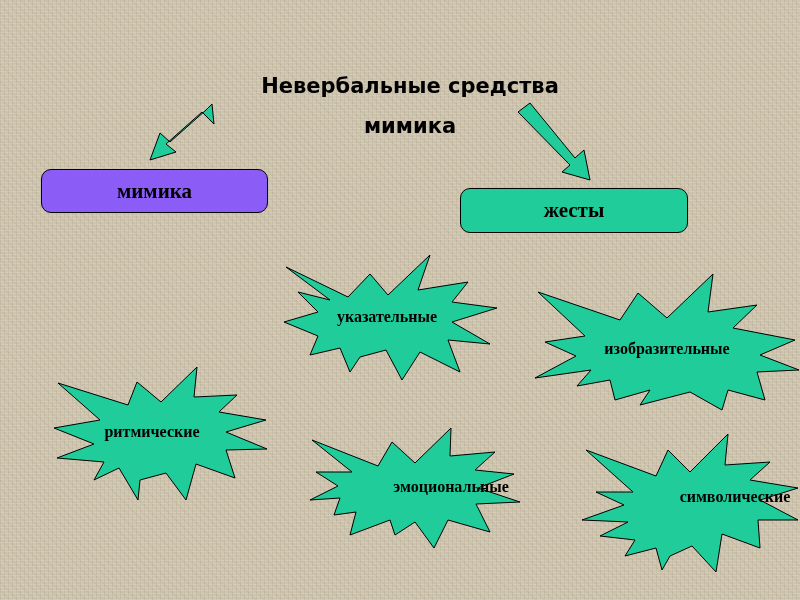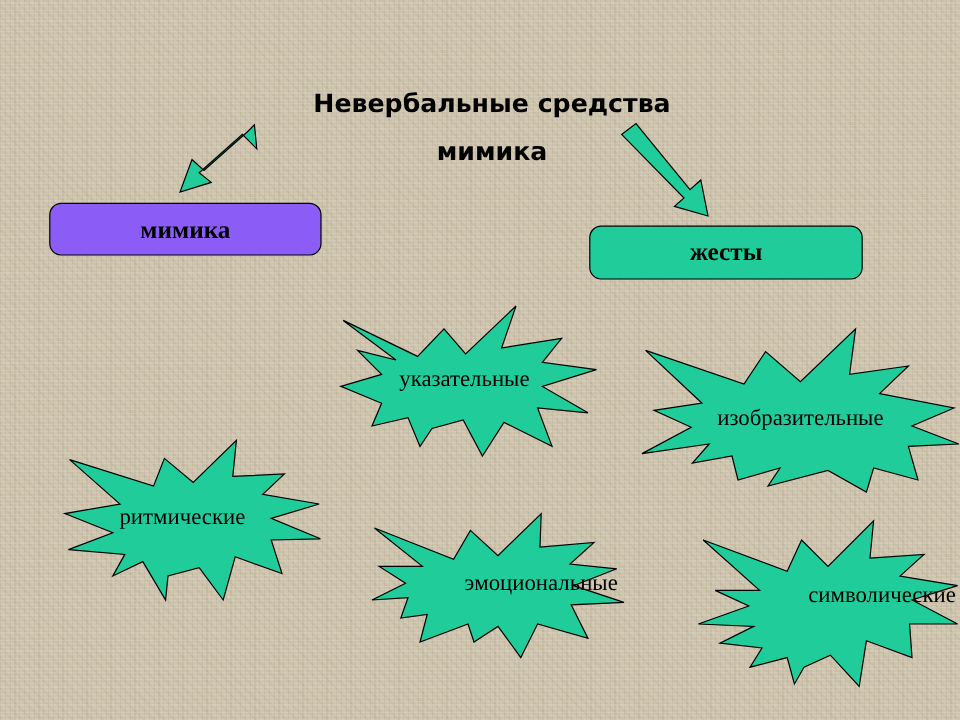--- a/index.html
+++ b/index.html
@@ -21,22 +21,22 @@
   .box {
     position: absolute; border: 1.5px solid #000; border-radius: 10px;
     display: flex; align-items: center; justify-content: center;
     font-family: "Liberation Serif", serif; font-weight: bold; font-size: 21px; color: #000;
     box-sizing: border-box;
   }
   .box-mimika { left: 41px; top: 169px; width: 227px; height: 44px; }
   .box-zhesty { left: 460px; top: 188px; width: 228px; height: 45px; }
   svg.overlay { position: absolute; left: 0; top: 0; }
   .star-label {
-    position: absolute; font-family: "Liberation Serif", serif; font-weight: normal;
-    font-size: 19px; color: #000; white-space: nowrap; transform: translate(-50%, -50%);
+    position: absolute; font-family: "Liberation Serif", serif; font-weight: bold;
+    font-size: 16px; color: #000; white-space: nowrap; transform: translate(-50%, -50%);
   }
 </style>
 </head>
 <body>
 
 <svg class="overlay" width="800" height="600" viewBox="0 0 800 600">
 
   <g>
     <polygon points="202,112 214,124 212,104 206,110 170,142 160,133 150,160 176,152 166,144 202,112" fill="#1fcc9a" stroke="#000" stroke-width="1"></polygon>
   </g>
@@ -68,21 +68,21 @@
 
 <div class="title">
   <div>Невербальные средства</div>
   <div>мимика</div>
 </div>
 
 <div class="box box-mimika" style="background:#8b5cf6;">
   <span>мимика</span>
 </div>
 
-<div class="box box-zhesty" style="background:#1fcc9a;margin-left:31px;">
+<div class="box box-zhesty" style="background:#1fcc9a;">
   <span>жесты</span>
 </div>
 
 <span class="star-label" style="left:387px; top:317px;">указательные</span>
 <span class="star-label" style="left:667px; top:349px;">изобразительные</span>
 <span class="star-label" style="left:152px; top:432px;">ритмические</span>
 <span class="star-label" style="left:410px; top:487px;margin-left:41px;">эмоциональные</span>
 <span class="star-label" style="left:688px; top:497px;margin-left:47px;">символические</span>
 
 </body></html>

